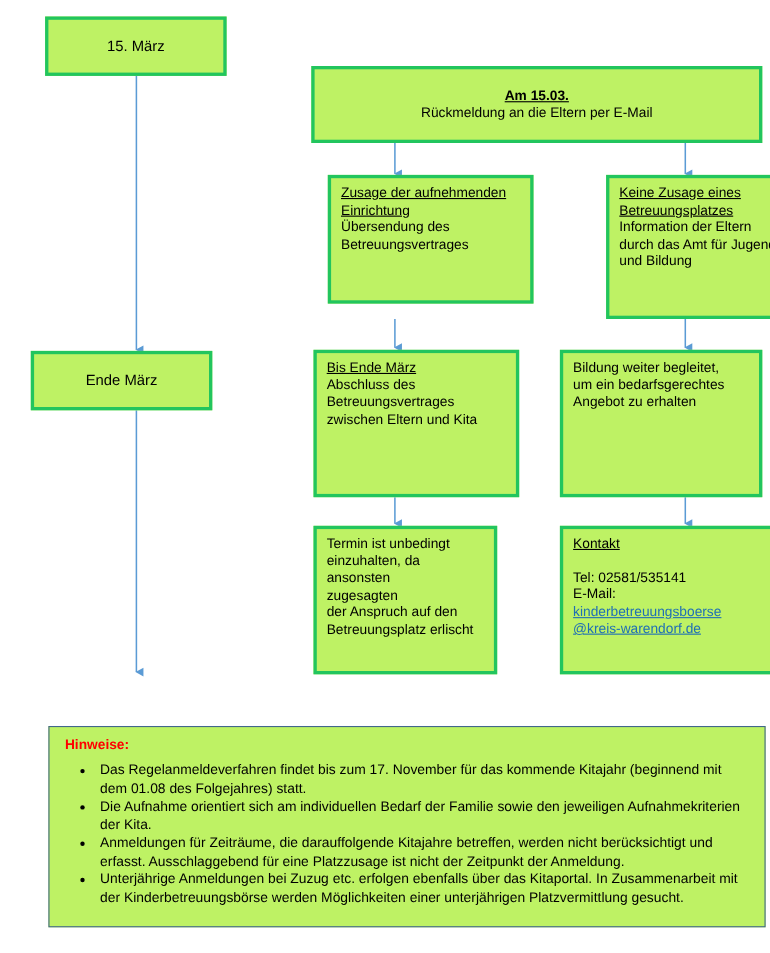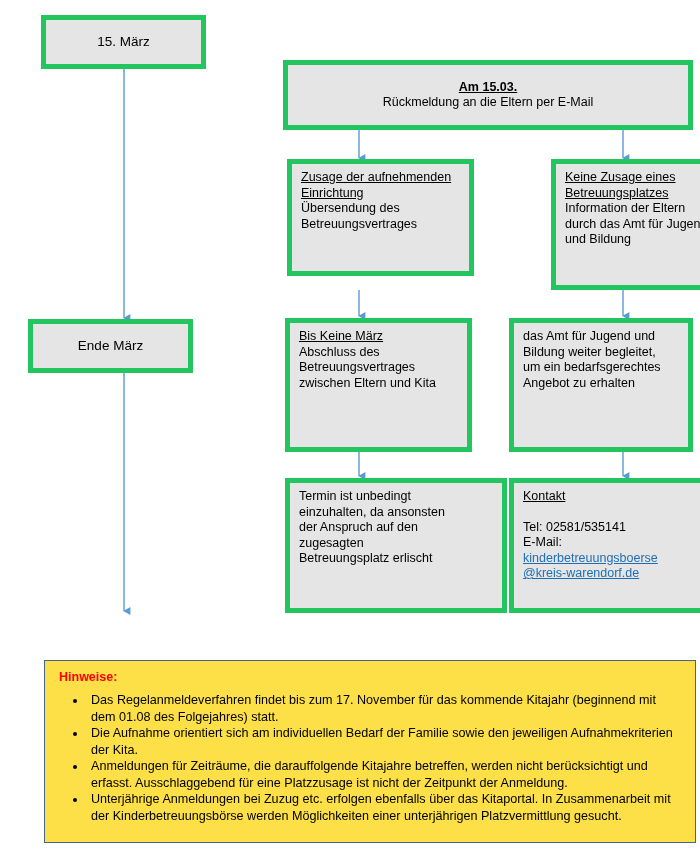--- a/index.html
+++ b/index.html
@@ -18,22 +18,22 @@
   .canvas {
     position: absolute;
     left: 0; top: 0;
     width: 700px;
     height: 866px;
   }
   
   .box {
     position: absolute;
     box-sizing: border-box;
-    background: #e5e5e5;
-    border: 5px solid #22c55e;
+    background: #bef264;
+    border: 3px solid #22c55e;
     font-size: 12.5px;
     line-height: 15.5px;
     color: #000;
   }
   .box.date {
     display: flex;
     align-items: center;
     justify-content: center;
     font-size: 13.5px;
   }
@@ -69,21 +69,21 @@
     left: 0; top: 0;
     width: 700px;
     height: 866px;
     pointer-events: none;
   }
 
   
   .notes {
     position: absolute;
     box-sizing: border-box;
-    background: #fde047;
+    background: #bef264;
     border: 1px solid #41678A;
     padding: 9px 12px 10px 12px;
   }
   .notes-title {
     color: #FF0000;
     font-weight: bold;
     font-size: 12.5px;
     margin: 0 0 8px 2px;
   }
   .notes ul {
@@ -134,54 +134,53 @@
 
   <div class="box date" style="left:28px; top:319px; width:165px; height:54px;">
     <span>Ende März</span>
   </div>
 
   <div class="box centered" style="left:283px; top:12px; width:410px; height:70px;">
     <span class="hd bold">Am 15.03.</span>
     <span class="ln">Rückmeldung an die Eltern per E-Mail</span>
   </div>
 
-  <div class="box body" style="left:287px; top:159px; width:187px; height:117px;">
+  <div class="box body" style="left:298px; top:159px; width:187px; height:117px;">
     <span class="hd">Zusage der aufnehmenden</span>
     <span class="hd">Einrichtung</span>
     <span class="ln">Übersendung des</span>
     <span class="ln">Betreuungsvertrages</span>
   </div>
 
   <div class="box body" style="left:509px; top:159px; width:184px; height:131px;margin-left:42px;">
     <span class="hd">Keine Zusage eines</span>
     <span class="hd">Betreuungsplatzes</span>
     <span class="ln">Information der Eltern</span>
     <span class="ln">durch das Amt für Jugend</span>
     <span class="ln">und Bildung</span>
   </div>
 
   <div class="box body" style="left:285px; top:318px; width:187px; height:134px;">
-    <span class="hd">Bis Keine März</span>
+    <span class="hd">Bis Ende März</span>
     <span class="ln">Abschluss des</span>
     <span class="ln">Betreuungsvertrages</span>
     <span class="ln">zwischen Eltern und Kita</span>
   </div>
 
   <div class="box body" style="left:509px; top:318px; width:184px; height:134px;">
-    <span class="ln">das Amt für Jugend und</span>
     <span class="ln">Bildung weiter begleitet,</span>
     <span class="ln">um ein bedarfsgerechtes</span>
     <span class="ln">Angebot zu erhalten</span>
   </div>
 
-  <div class="box body" style="left:285px; top:478px; width:222px; height:135px;">
+  <div class="box body" style="left:285px; top:478px; width:167px; height:135px;">
     <span class="ln">Termin ist unbedingt</span>
     <span class="ln">einzuhalten, da ansonsten</span>
+    <span class="ln">zugesagten</span>
     <span class="ln">der Anspruch auf den</span>
-    <span class="ln">zugesagten</span>
     <span class="ln">Betreuungsplatz erlischt</span>
   </div>
 
   <div class="box body" style="left:509px; top:478px; width:204px; height:135px;">
     <span class="hd">Kontakt</span>
     <span class="spacer"></span>
     <span class="ln">Tel: 02581/535141</span>
     <span class="ln">E-Mail:</span>
     <a class="mail" href="#">kinderbetreuungsboerse</a>
     <a class="mail" href="#">@kreis-warendorf.de</a>

